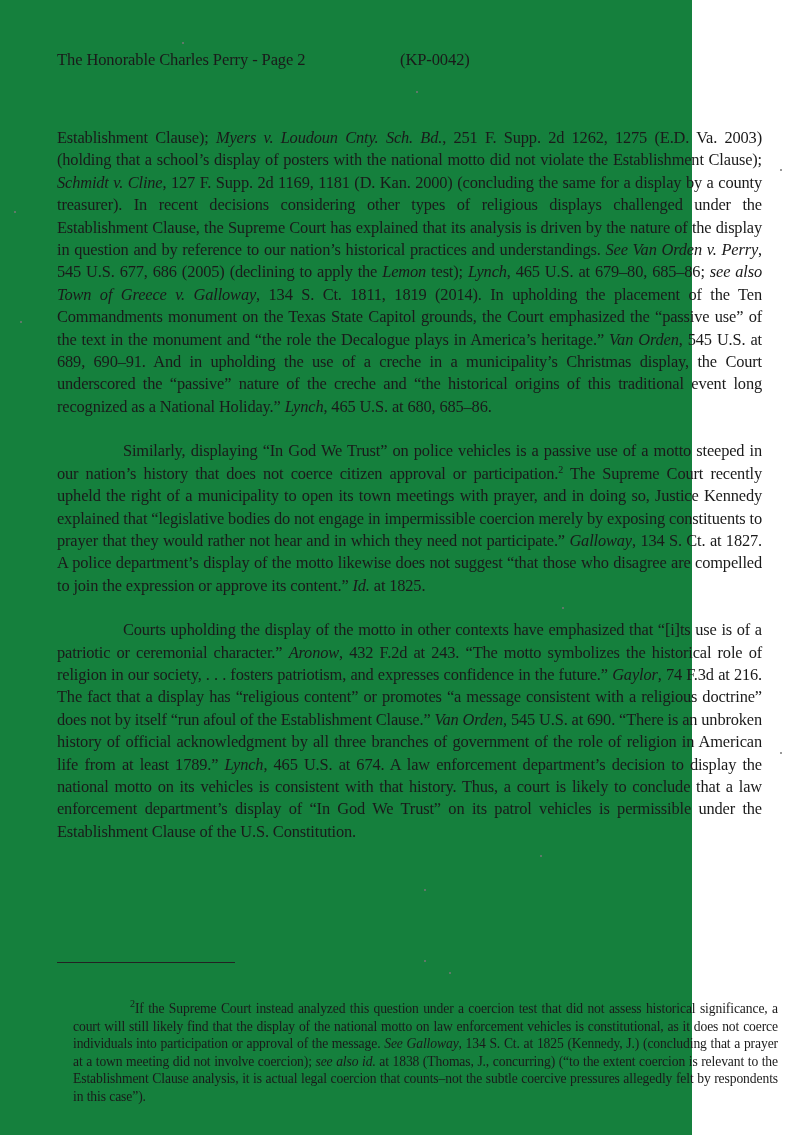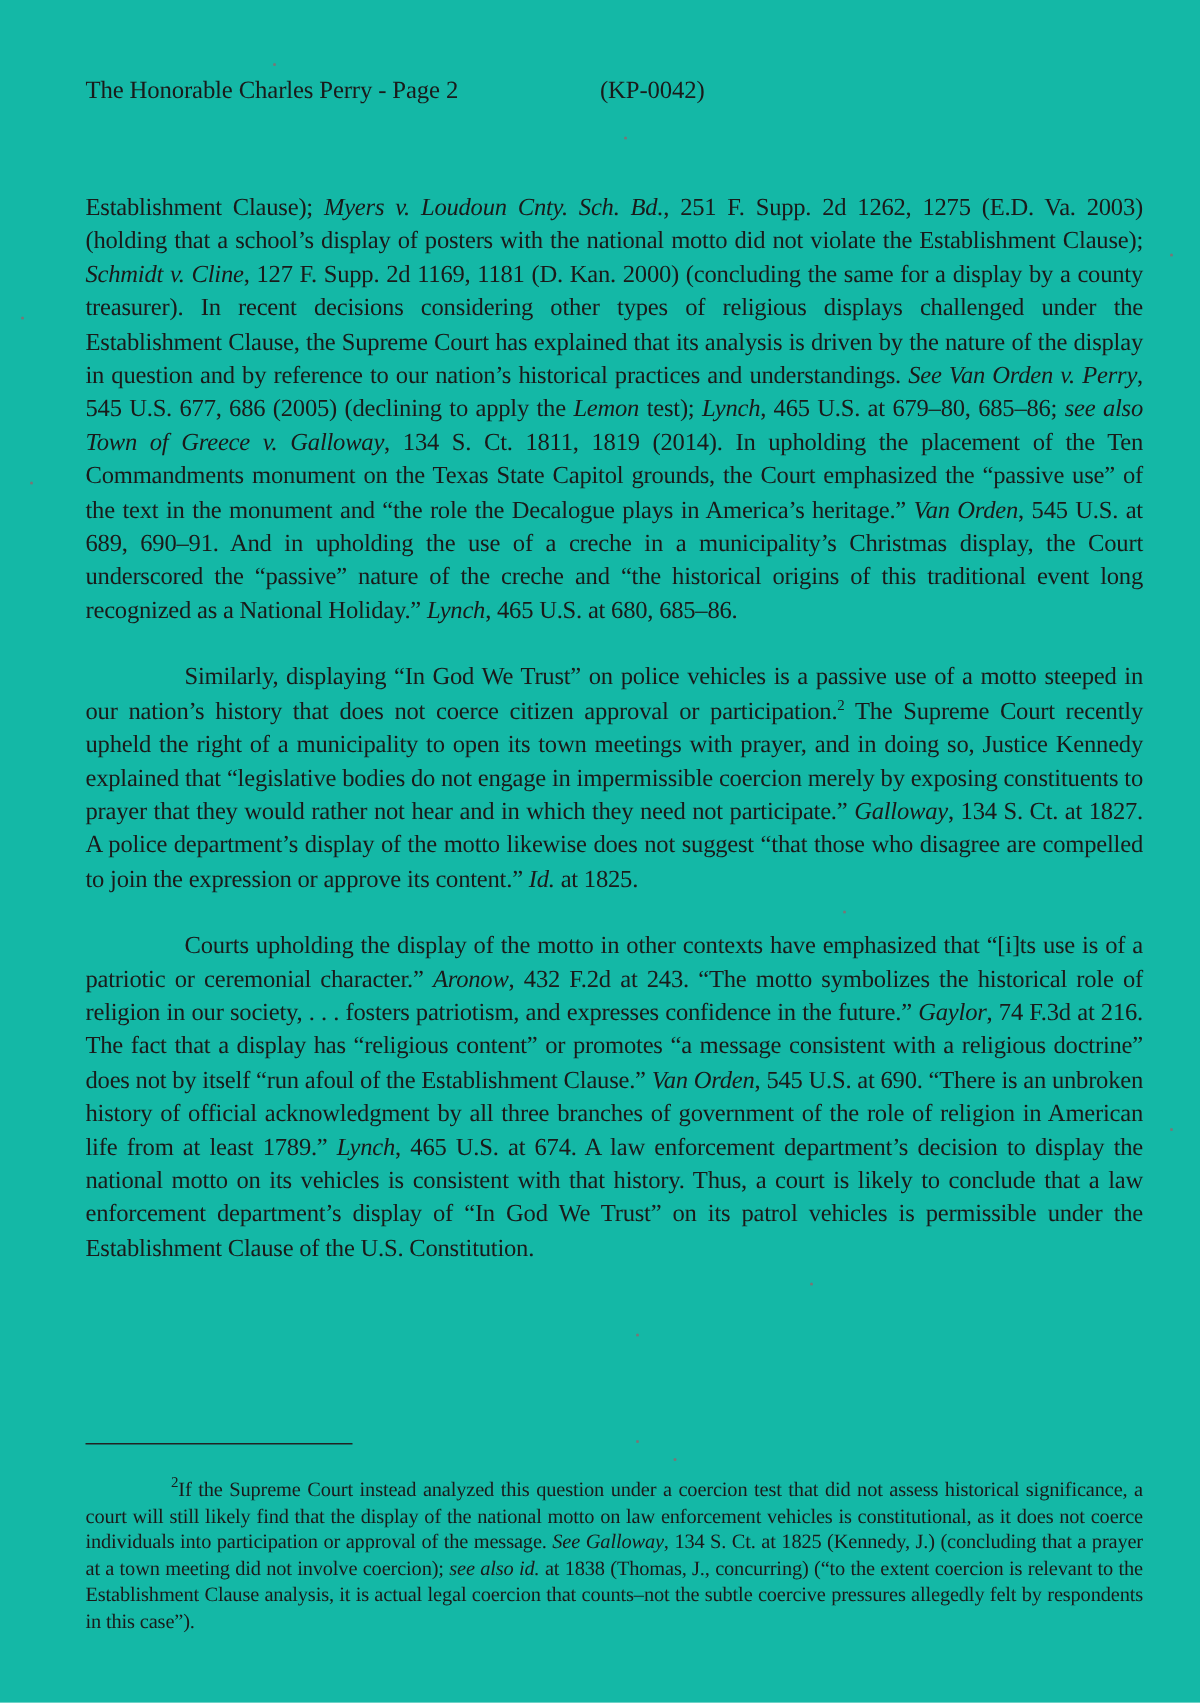--- a/index.html
+++ b/index.html
@@ -1,30 +1,30 @@
 <!DOCTYPE html>
 <html><head>
 <meta charset="utf-8">
 <style>
   html, body { margin: 0; padding: 0; background: #ffffff; }
   body { width: 800px; height: 1135px; position: relative; overflow: hidden;
          font-family: "Liberation Serif", "DejaVu Serif", serif; color: #1a1a1a; }
-  .page { position: absolute; left: 0; top: 0; width: 800px; height: 1135px; background: #14b8a6; }
+  .page { position: absolute; left: 0; top: 0; width: 692px; height: 1135px; background: #15803d; }
   .header { position: absolute; top: 50px; left: 57px; font-size: 16.5px; letter-spacing: -0.1px; }
   .header .ref { position: absolute; left: 343px; top: 0; white-space: nowrap; text-align: center; }
   .header .title { white-space: nowrap; }
   .body { position: absolute; left: 57px; top: 127px; width: 705px; font-size: 16.4px;
           line-height: 22.4px; text-align: justify; letter-spacing: -0.15px; }
   .body p { margin: 0 0 22px 0; }
   .body p.indent { text-indent: 66px; }
   .body i, .fn i { font-style: italic; }
   sup { font-size: 10px; line-height: 0; vertical-align: 6px; }
   .fn-rule { position: absolute; left: 57px; top: 962px; width: 178px; height: 0; border-top: 1.3px solid #222; }
   .fn { position: absolute; left: 57px; top: 984px; width: 705px; font-size: 13.6px; line-height: 17.6px;
-        text-align: justify; letter-spacing: -0.1px; margin: 0; text-indent: 57px; }
+        text-align: justify; letter-spacing: -0.1px; margin: 16px; text-indent: 57px; }
   .speck { position: absolute; width: 2px; height: 2px; background: #777; border-radius: 1px; }
 </style>
 </head>
 <body>
 
 <div class="page">
   <div class="header">
     <span class="title">The Honorable Charles Perry - Page 2</span>
     <span class="ref">(KP-0042)</span>
   </div>

